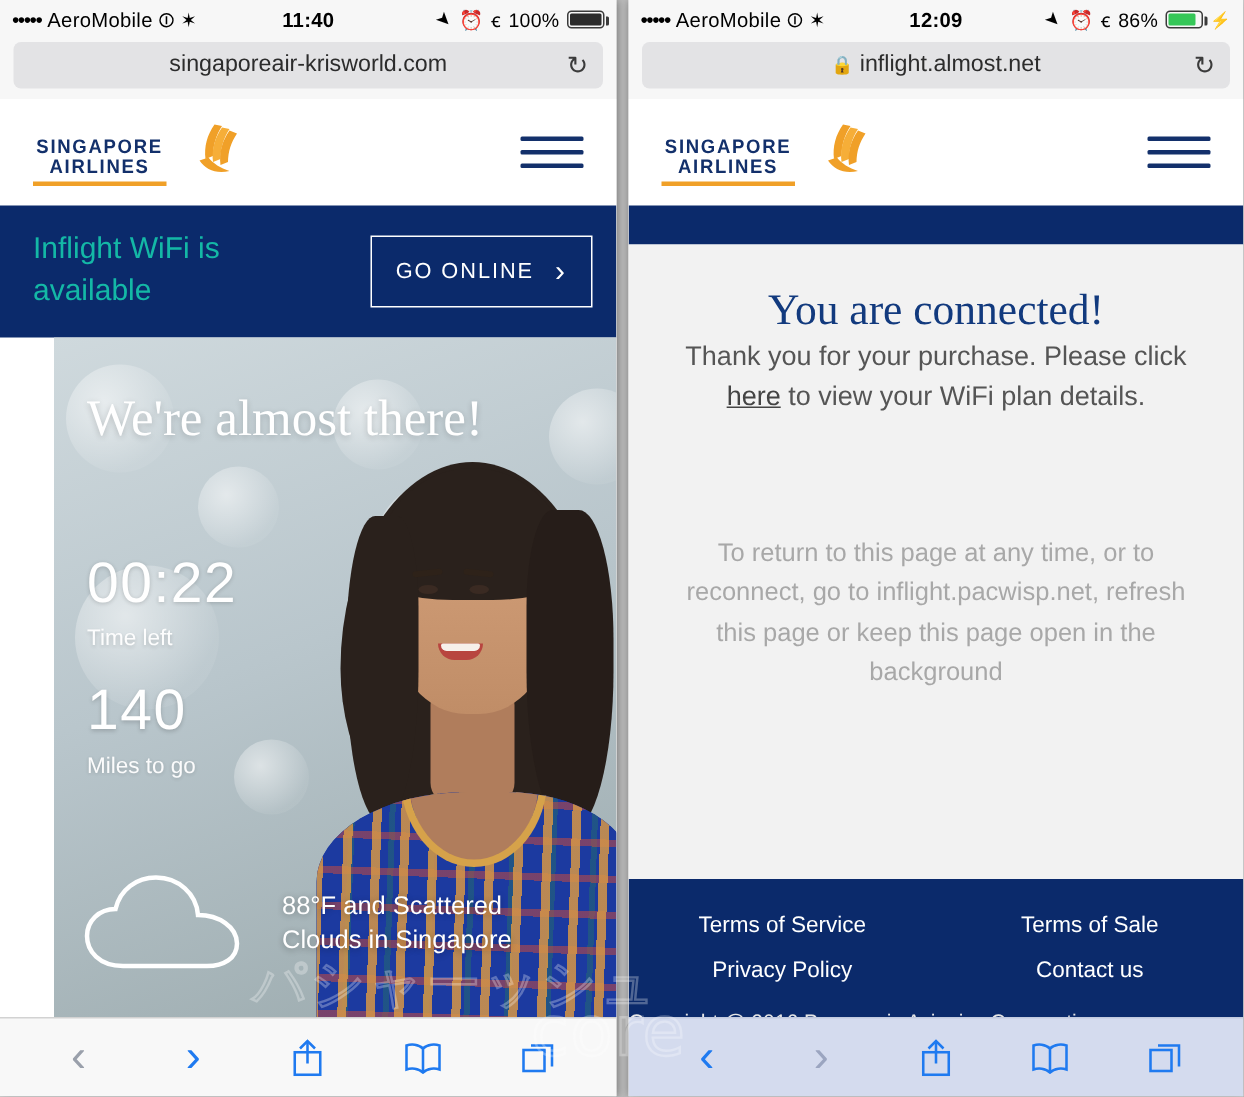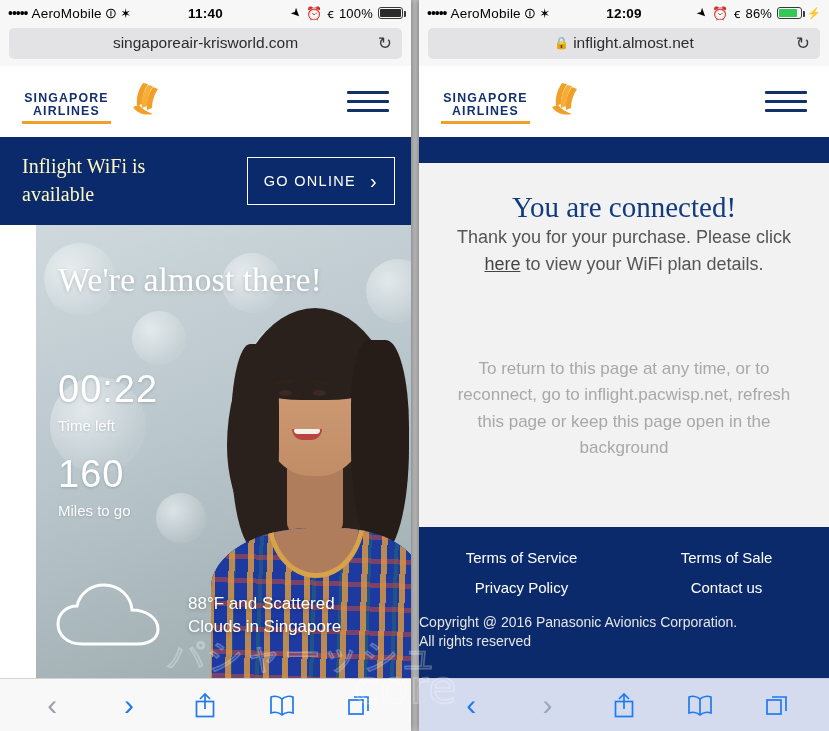--- a/index.html
+++ b/index.html
@@ -69,21 +69,21 @@
   }
   .logo-line2 { align-self:stretch; text-align:center; }
   .logo-rule { height:2.5px; background:#f0a028; margin-top:3px; width:100%; }
   .logo-bird { width:44px; height:44px; }
   .hamburger { display:flex; flex-direction:column; gap:6px; width:42px; }
   .hamburger span { display:block; height:3px; background:#13306b; border-radius:1px; }
 
   
   .wifi-banner { background:#0b2a6b; height:88px; display:flex; align-items:center;
                  justify-content:space-between; padding:0 16px 0 22px; }
-  .wifi-text { color:#fef9c3; font-family:Liberation Serif, serif;
+  .wifi-text { color:#14b8a6; font-family:Liberation Sans, sans-serif;
                font-size:20px; line-height:1.38; font-weight:400; }
   .go-online { border:1.5px solid #fff; color:#fff; background:transparent;
                padding:13px 16px; display:flex; align-items:center; gap:14px;
                font-size:14.5px; letter-spacing:1.3px; }
   .go-chevron { font-size:20px; font-weight:300; line-height:1; }
 
   
   .hero { position:relative; flex:1; overflow:hidden;
           background:linear-gradient(160deg,#cfd9dd 0%,#b9c6cc 45%,#9aa9ac 100%);margin-left:36px; }
   .bokeh { position:absolute; border-radius:50%;
@@ -149,21 +149,21 @@
   .navy-strip { height:26px; background:#0b2a6b; }
   .rp-content { background:#f2f2f2; flex:1; display:flex; flex-direction:column;
                 align-items:center; padding-top:28px; }
   .connected-title { color:#123a7e; font-family:"Liberation Serif", serif;
                      font-size:29px; font-weight:400; margin-bottom:0; }
   .thanks { color:#555; font-size:18px; line-height:1.5; text-align:center;
             width:350px; }
   .here-link { color:#444; text-decoration:underline; }
   .return-note { color:#a8a8a8; font-size:17px; line-height:1.55; text-align:center;
                  width:358px; margin-top:78px; }
-  .footer { background:#0b2a6b; height:151px; padding-top:22px;
+  .footer { background:#0b2a6b; height:92px; padding-top:22px;
             display:flex; flex-direction:column; }
   .footer-links { display:flex; }
   .fcol { flex:1; display:flex; flex-direction:column; align-items:center; gap:13px; }
   .fcol a { color:#fff; font-size:15px; text-decoration:none; }
   .copyright { color:#e5e5e5; font-size:14px; text-align:left; margin-top:17px;
                line-height:1.35; }
 
   
   .toolbar { flex:0 0 53px; display:flex; align-items:center;
              justify-content:space-around; padding:0 14px; }
@@ -288,21 +288,21 @@
             </div>
           </div>
 
           <div class="hero-title">We're almost there!</div>
 
           <div class="stat stat-time">
             <div class="big">00:22</div>
             <div class="small">Time left</div>
           </div>
           <div class="stat stat-miles">
-            <div class="big">160</div>
+            <div class="big">140</div>
             <div class="small">Miles to go</div>
           </div>
 
           <div class="weather">
             <svg class="cloud-icon" viewBox="0 0 120 68">
               <path d="M28 62 C12 62 4 52 4 42 C4 32 12 24 23 24 C26 11 37 3 50 3
                        C65 3 77 14 78 28 C92 28 104 36 104 47 C104 57 95 62 84 62 Z" fill="none" stroke="#ffffff" stroke-width="3"></path>
             </svg>
             <div class="weather-text">
               <div>88°F and Scattered</div>

